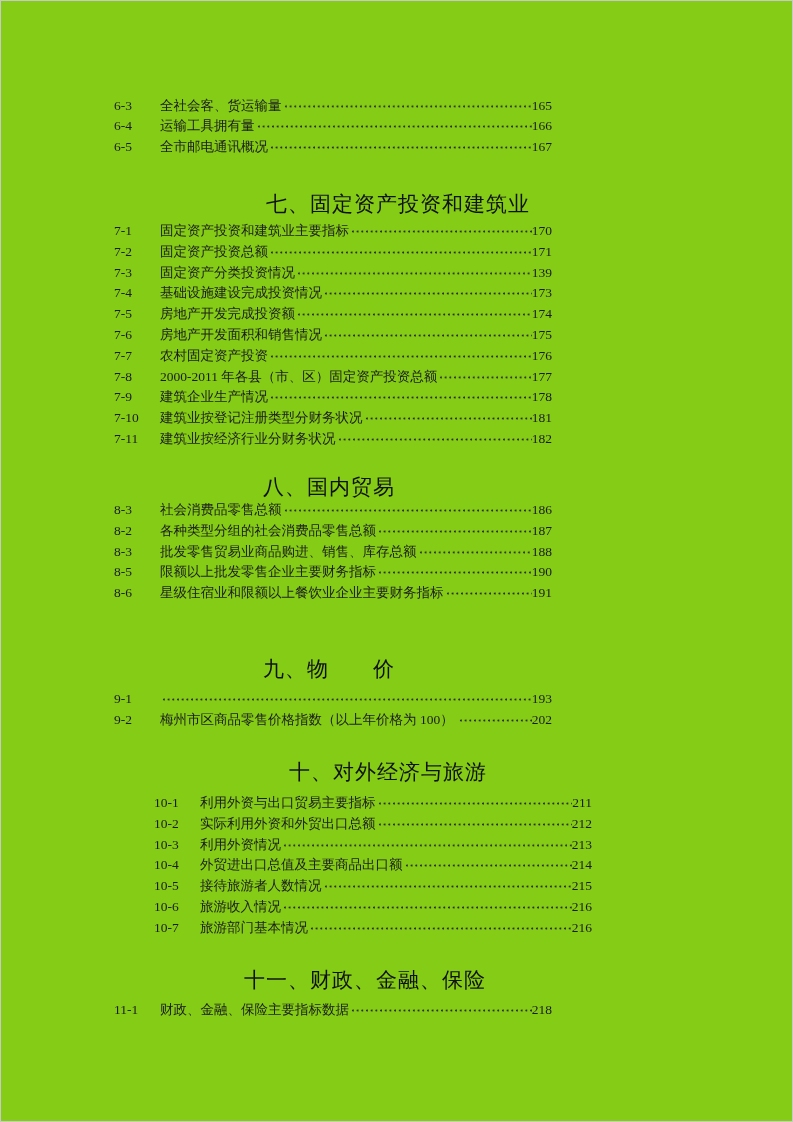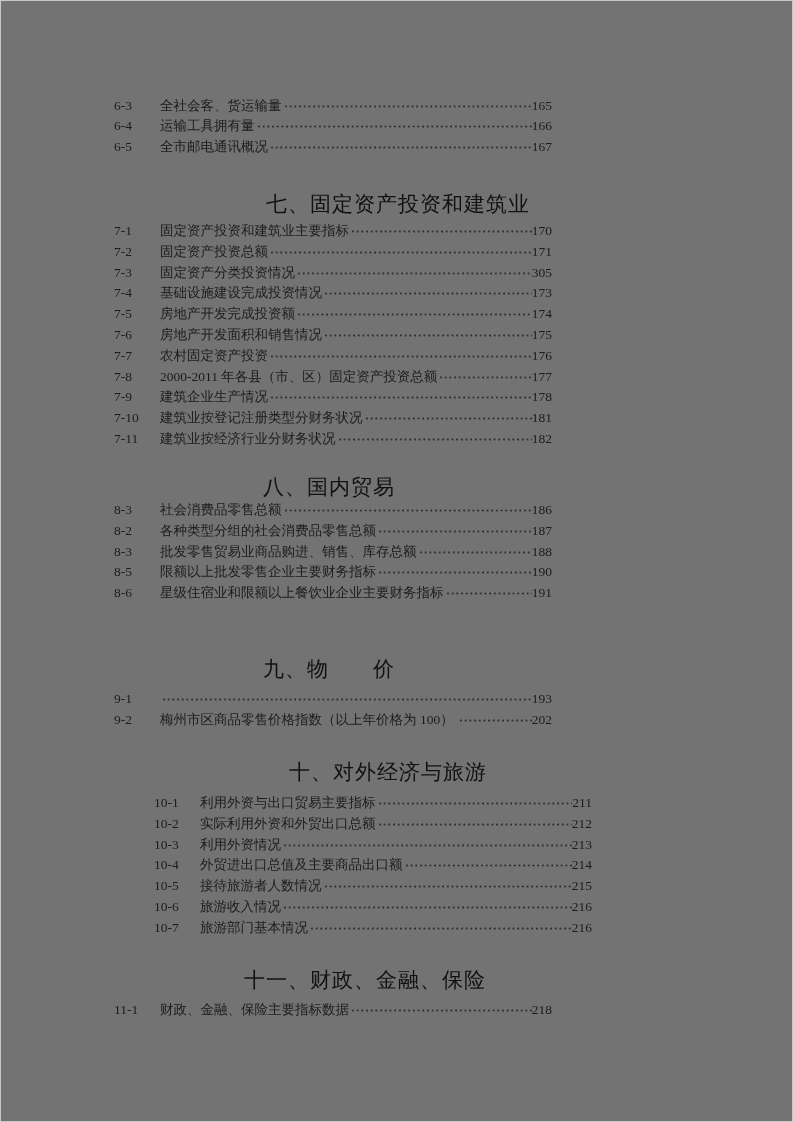--- a/index.html
+++ b/index.html
@@ -1,20 +1,20 @@
 <!DOCTYPE html>
 <html><head>
 <meta charset="utf-8">
 <style>
   html,body{margin:0;padding:0;background:#ffffff;}
   .screen{
     position:relative;
     width:793px;height:1122px;
     box-sizing:border-box;
-    background:#737373;
+    background:#84cc16;
     border:1px solid #c9c9c9;
     overflow:hidden;
     font-family:"Liberation Serif","DejaVu Serif",serif;
     color:#1c1c1c;
   }
   .lead-block{position:absolute;left:113px;width:438px;}
   .section{position:absolute;left:0;width:793px;}
   .section-heading{
     font-size:21px;
     line-height:22px;
@@ -81,21 +81,21 @@
           <div class="row">
             <span class="num">7-2</span>
             <span class="title">固定资产投资总额</span>
             <span class="leader"></span>
             <span class="pageno">171</span>
           </div>
           <div class="row">
             <span class="num">7-3</span>
             <span class="title">固定资产分类投资情况</span>
             <span class="leader"></span>
-            <span class="pageno">305</span>
+            <span class="pageno">139</span>
           </div>
           <div class="row">
             <span class="num">7-4</span>
             <span class="title">基础设施建设完成投资情况</span>
             <span class="leader"></span>
             <span class="pageno">173</span>
           </div>
           <div class="row">
             <span class="num">7-5</span>
             <span class="title">房地产开发完成投资额</span>

